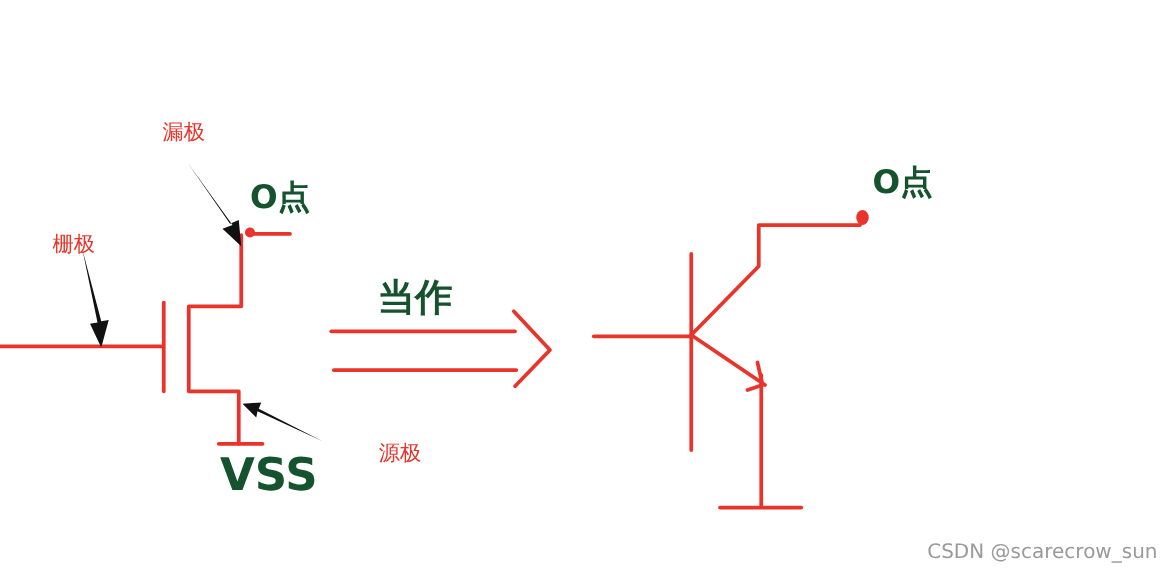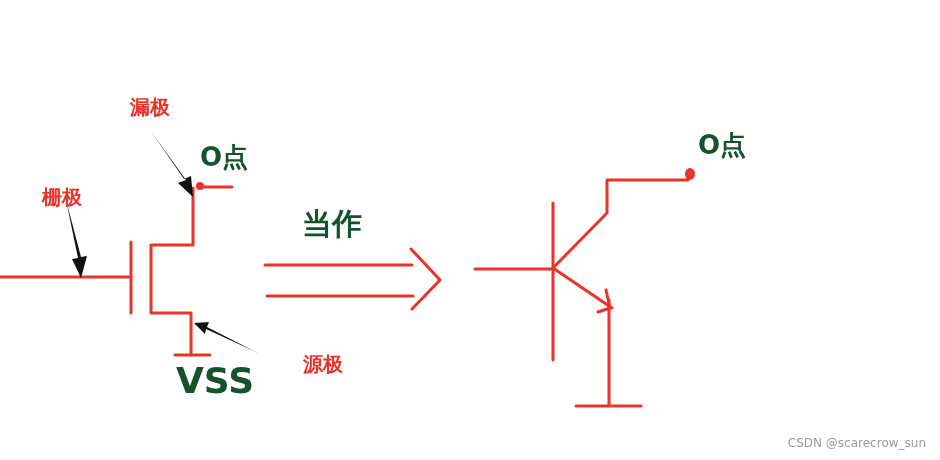--- a/index.html
+++ b/index.html
@@ -1,20 +1,20 @@
 <!DOCTYPE html>
 <html><head>
 <meta charset="utf-8">
 <style>
   html, body { margin:0; padding:0; background:#ffffff; }
   body { width:940px; height:460px; position:relative; overflow:hidden; font-family:"DejaVu Sans", sans-serif; }
   svg { position:absolute; left:0; top:0; }
-  .lbl { position:absolute; color:#e8342a; font-size:20px; font-family:"DejaVu Sans", sans-serif;font-weight:bold; }
+  .lbl { position:absolute; color:#e8342a; font-size:17px; font-family:"DejaVu Sans", sans-serif; }
   .hand { position:absolute; color:#14532d; font-family:"DejaVu Sans", sans-serif;font-weight:bold; }
-  .wm { position:absolute; right:14px; bottom:10px; color:#9a9a9a; font-size:12px; font-family:"DejaVu Sans", sans-serif;margin-left:24px; }
+  .wm { position:absolute; right:14px; bottom:10px; color:#9a9a9a; font-size:16px; font-family:"DejaVu Sans", sans-serif;margin-left:24px; }
 </style>
 </head>
 <body>
 
 <svg width="940" height="460" viewBox="0 0 940 460">
   <g stroke="#e8342a" stroke-width="3" fill="none" stroke-linecap="round" stroke-linejoin="round">
 
     <path d="M0 277 L130 277"></path>
     <path d="M131 242 L131 313"></path>
     <path d="M193 188 L193 245 L151 245 L151 313 L191 313 L191 355"></path>
@@ -41,15 +41,15 @@
     <path d="M66 200 L78 258 L72 259 L81 278 L87 256 L81 257 Z"></path>
     <path d="M258 353 L207 327 L209 322 L194 323 L205 334 L206 329 Z"></path>
   </g>
 </svg>
 
 <div class="lbl" style="left:130px;top:94px;">漏极</div>
 <div class="lbl" style="left:42px;top:184px;">栅极</div>
 <div class="lbl" style="left:263px;top:351px;margin-left:40px;">源极</div>
 <div class="hand" style="left:176px;top:360px;font-size:36px;">VSS</div>
 <div class="hand" style="left:200px;top:140px;font-size:26px;">O点</div>
-<div class="hand" style="left:302px;top:204px;font-size:30px;">当作</div>
+<div class="hand" style="left:302px;top:218px;font-size:30px;">当作</div>
 <div class="hand" style="left:698px;top:128px;font-size:26px;">O点</div>
 <div class="wm">CSDN @scarecrow_sun</div>
 
 </body></html>

